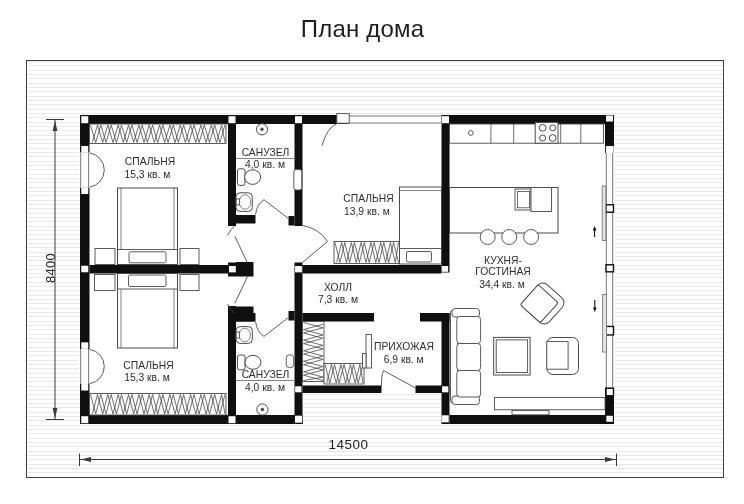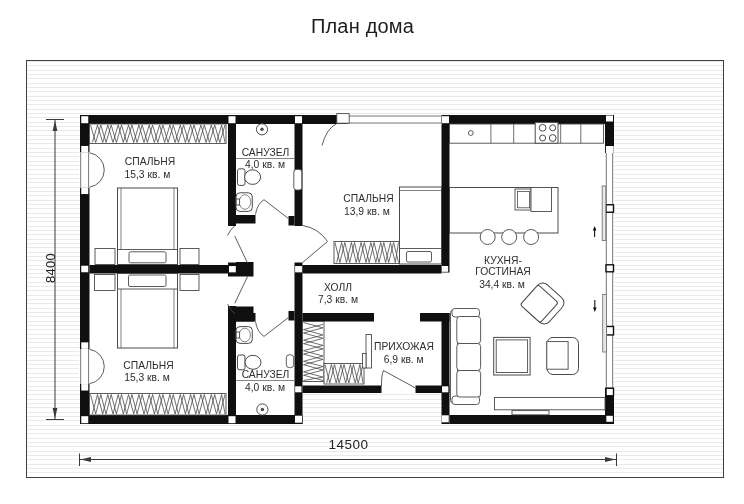--- a/index.html
+++ b/index.html
@@ -1,17 +1,17 @@
 <!DOCTYPE html>
 <html><head>
 <meta charset="utf-8">
 <style>
   html,body { margin:0; padding:0; background:#ffffff; width:744px; height:504px; overflow:hidden; }
   * { font-family:"Liberation Sans", sans-serif; }
-  .title { position:absolute; left:0; top:15px; width:725px; text-align:center; font-size:20px; letter-spacing:0.2px; color:#1d1d1d; }
+  .title { position:absolute; left:0; top:15px; width:725px; text-align:center; font-size:24px; letter-spacing:0.2px; color:#1d1d1d; }
   .box { position:absolute; left:26px; top:60px; width:695.5px; height:415.5px; border:1.5px solid #3f3f3f;
          background-image: repeating-linear-gradient(to bottom, #eaeaea 0px, #eaeaea 1px, #ffffff 1px, #ffffff 4.33px); }
   svg.plan { position:absolute; left:0px; top:0px; }
 </style>
 </head>
 <body>
 <div class="title">План дома</div>
 <div class="box"></div>
 <svg class="plan" width="744" height="504" viewBox="0 0 744 504">
 <path d="M80,115 H614 V424 H449.5 V393 H302.5 V424 H80 Z" fill="#ffffff"></path>

